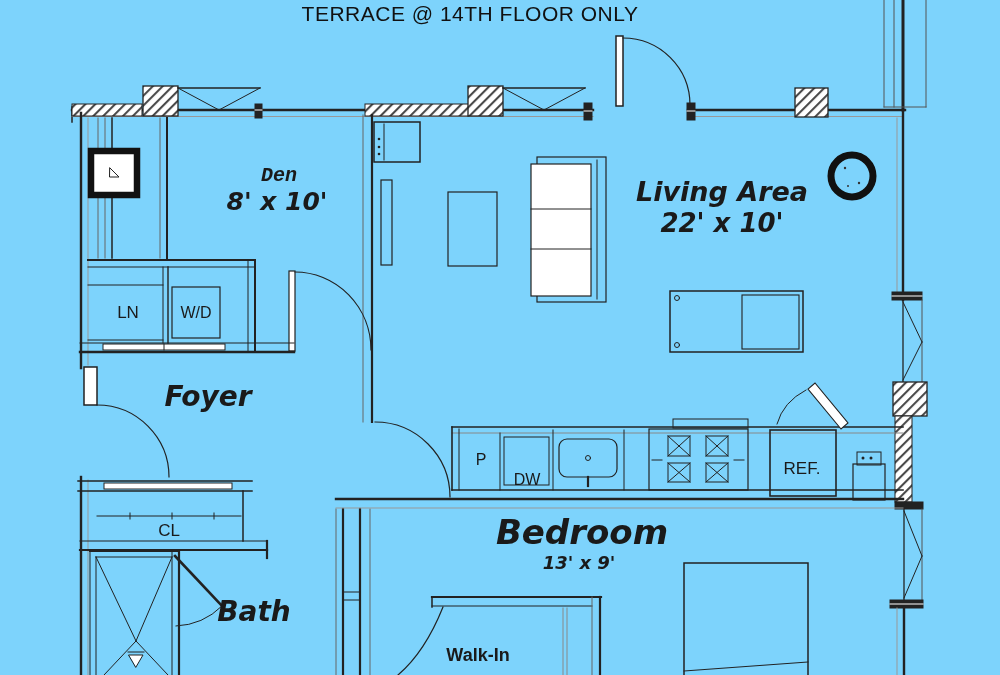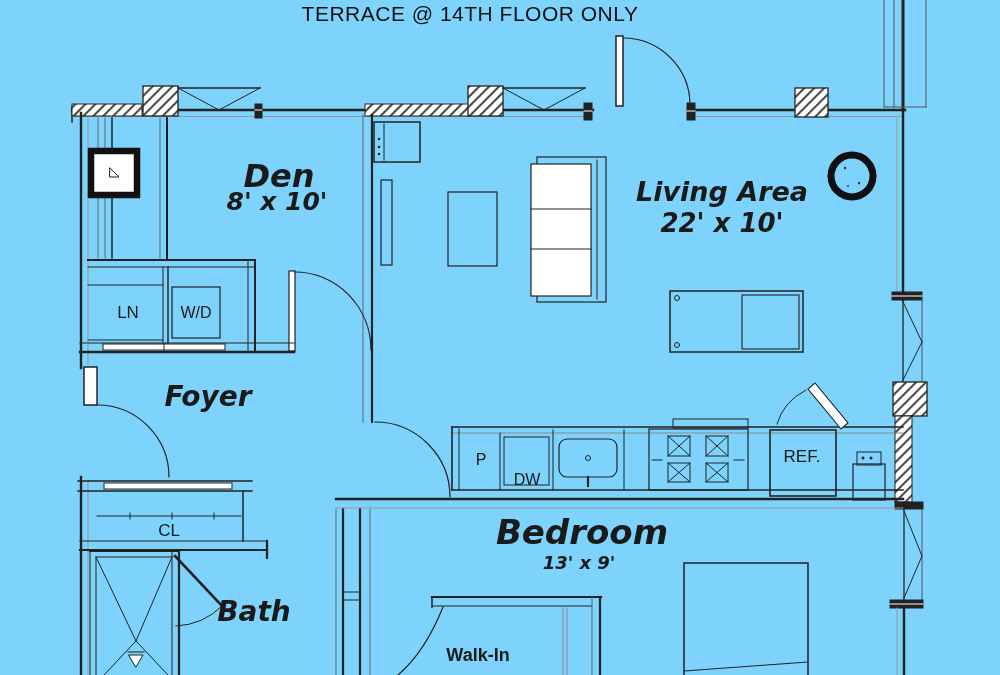--- a/index.html
+++ b/index.html
@@ -302,21 +302,21 @@
           <path d="M684,675 L684,563 L808,563 L808,675" stroke-width="1.5"></path>
           <line x1="684" y1="671" x2="808" y2="662" stroke-width="1"></line>
         </g>
       </g>
 
     </g>
   </svg>
 
   <div class="lbl title" style="left:470px;top:13px;">TERRACE @ 14TH FLOOR ONLY</div>
 
-  <div class="lbl script" style="left:279px;top:176px;font-size:32px;">Den</div>
+  <div class="lbl script" style="left:279px;top:176px;font-size:20px;font-family:Liberation Mono, monospace;">Den</div>
   <div class="lbl script" style="left:277px;top:201px;font-size:25px;">8' x 10'</div>
 
   <div class="lbl script" style="left:722px;top:191px;font-size:27px;">Living Area</div>
   <div class="lbl script" style="left:722px;top:223px;font-size:26px;">22' x 10'</div>
 
   <div class="lbl script" style="left:208px;top:397px;font-size:28px;">Foyer</div>
 
 
   <div class="lbl script" style="left:582px;top:532px;font-size:34px;">Bedroom</div>
   <div class="lbl script" style="left:579px;top:563px;font-size:18px;">13' x 9'</div>
@@ -324,15 +324,15 @@
   <div class="lbl script" style="left:254px;top:612px;font-size:28px;font-style:italic;">Bath</div>
 
   <div class="lbl plain" style="left:478px;top:655px;font-size:18px;font-weight:700;">Walk-In</div>
   <div class="lbl plain" style="left:472px;top:682px;font-size:18px;font-weight:700;">Closet</div>
 
   <div class="lbl plain" style="left:128px;top:312px;font-size:17px;">LN</div>
   <div class="lbl plain" style="left:196px;top:313px;font-size:16px;">W/D</div>
   <div class="lbl plain" style="left:169px;top:530px;font-size:17px;">CL</div>
   <div class="lbl plain" style="left:481px;top:460px;font-size:16px;">P</div>
   <div class="lbl plain" style="left:527px;top:480px;font-size:16px;">DW</div>
-  <div class="lbl plain" style="left:802px;top:456px;font-size:17px;">REF.</div>
+  <div class="lbl plain" style="left:802px;top:468px;font-size:17px;">REF.</div>
 
 </div>
 
 </body></html>

